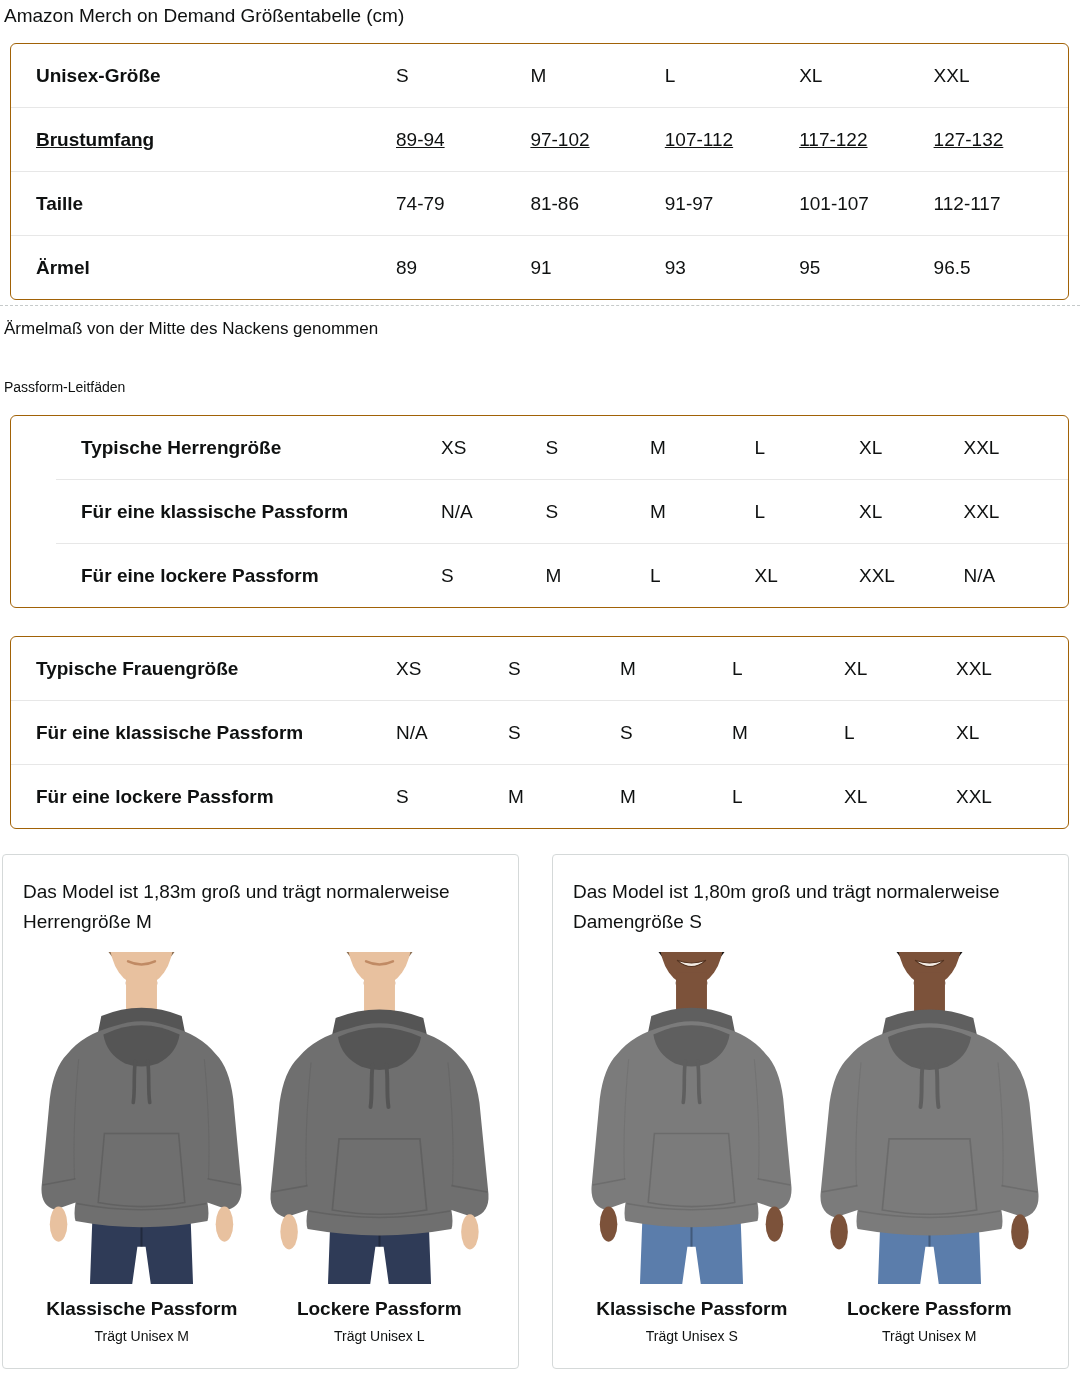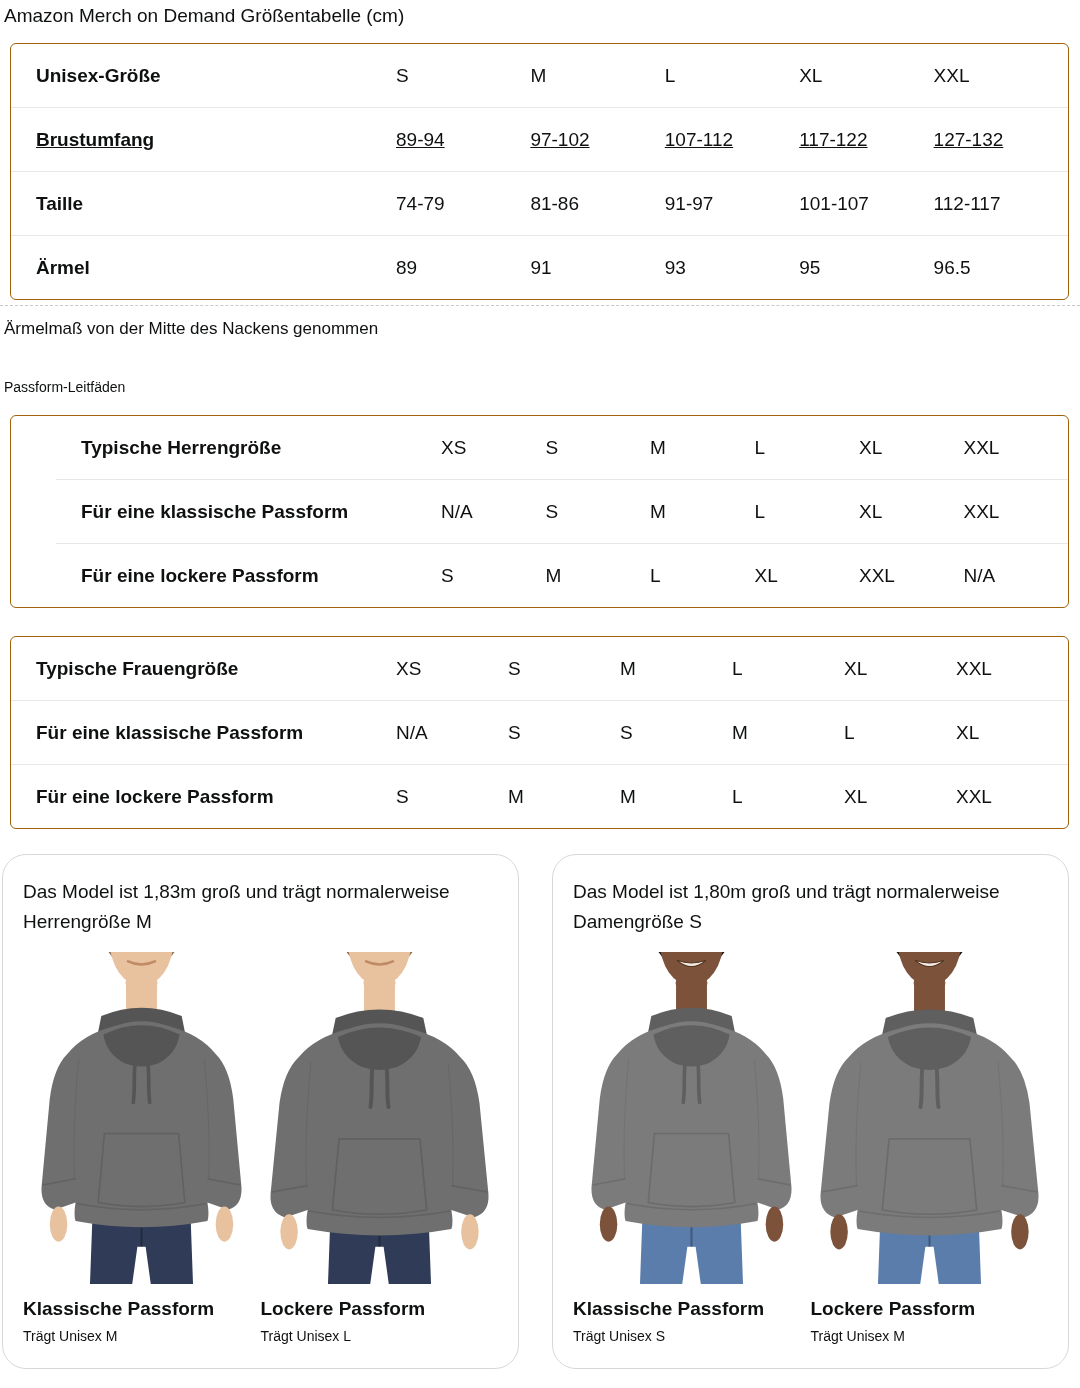--- a/index.html
+++ b/index.html
@@ -18,26 +18,26 @@
   .trow + .trow{border-top:1px solid #e7e7e7;}
   .tlabel{font-weight:700;}
   .tcell{font-weight:400;}
   .dashed-divider{border-top:1px dashed #c6caca;margin-top:5px;height:0;}
   .note{font-size:17px;margin:13px 0 0 4px;}
   .section-heading{font-size:14px;margin:40px 0 0 4px;}
   .mt20{margin-top:20px;padding-left:45px;}
   .mt28{margin-top:28px;}
   #cards{display:flex;gap:33px;margin:25px 11px 0 2px;}
   .card{
-    flex:1;border:1px solid #d5d9d9;border-radius:24px;
+    flex:1;border:1px solid #d5d9d9;border-radius:4px;
     padding:22px 20px 24px 20px;background:#fff;
   }
   .card-text{font-size:19px;line-height:1.6;max-width:460px;}
   .figures{display:flex;margin-top:14px;}
-  .figure{flex:1;min-width:0;}
+  .figure{flex:1;text-align:center;min-width:0;}
   .photo{height:332px;display:flex;justify-content:center;align-items:flex-end;}
   .photo svg{display:block;}
   .cap-bold{font-weight:700;font-size:19px;margin-top:14px;}
   .cap-sub{font-size:14px;margin-top:8px;}
 </style>
 </head>
 <body>
 
 <div class="page-title">Amazon Merch on Demand Größentabelle (cm)</div>
 

